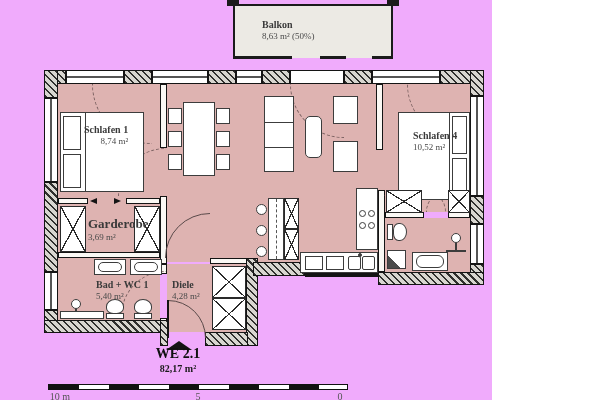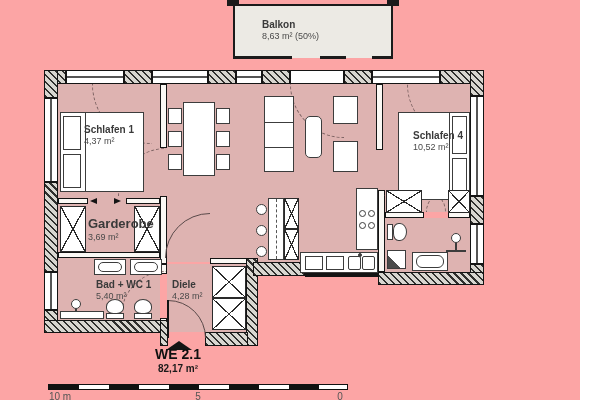--- a/index.html
+++ b/index.html
@@ -1,17 +1,17 @@
 <!DOCTYPE html>
 <html><head>
 <meta charset="utf-8">
 <style>
   html,body{margin:0;padding:0;background:#fff;}
-  #plan{position:relative;width:580px;height:400px;background:#fca5a5;overflow:hidden;
-        font-family:Liberation Sans, sans-serif;}
+  #plan{position:relative;width:492px;height:400px;background:#f0abfc;overflow:hidden;
+        font-family:Liberation Serif, serif;}
   .abs{position:absolute;box-sizing:border-box;}
   .pink{background:var(--pink,#deb3b1);}
   .hatch{background:repeating-linear-gradient(45deg,#30302e 0 1.6px,#d8d6d0 1.6px 5px);
          border:1px solid #141414;}
   .wallw{background:#faf8f4;border:1px solid #141414;}
   .winh{background:linear-gradient(to bottom,#fff 0 44%,#555 44% 56%,#fff 56% 100%);border:1px solid #141414;}
   .winv{background:linear-gradient(to right,#fff 0 44%,#555 44% 56%,#fff 56% 100%);border:1px solid #141414;}
   .gap{background:#fff;border:1px solid #141414;}
   .furn{background:#fff;border:1px solid #3c3c3c;}
   .circ{background:#fff;border:1px solid #3c3c3c;border-radius:50%;}
@@ -199,23 +199,23 @@
   <div class="abs furn" style="left:387px;top:224px;width:6px;height:16px;"></div>
   <div class="abs furn" style="left:393px;top:223px;width:14px;height:18px;border-radius:40% 50% 50% 40%;"></div>
   <div class="abs furn" style="left:387px;top:250px;width:19px;height:19px;background-image:linear-gradient(45deg,#4a4a4a 0 38%,transparent 38%);"></div>
   <div class="abs furn" style="left:412px;top:252px;width:36px;height:19px;">
     <div class="inner-basin" style="left:3px;right:3px;top:2px;bottom:2px;border-radius:6px;"></div>
   </div>
   <div class="abs circ" style="left:451px;top:233px;width:10px;height:10px;"></div>
   <div class="abs" style="left:455px;top:243px;width:2px;height:8px;background:#3c3c3c;"></div>
   <div class="abs" style="left:446px;top:250px;width:20px;height:2px;background:#3c3c3c;"></div>
 
-  <div class="roomlbl" style="left:84px;top:124px;">
+  <div class="roomlbl" style="left:84px;top:124px;text-align:right;">
     <div class="lbl">Schlafen 1</div>
-    <div class="area">4,37 m²</div>
+    <div class="area">8,74 m²</div>
   </div>
   <div class="roomlbl" style="left:413px;top:130px;">
     <div class="lbl">Schlafen 4</div>
     <div class="area">10,52 m²</div>
   </div>
   <div class="roomlbl" style="left:88px;top:216px;">
     <div class="lbl" style="font-size:13px;">Garderobe</div>
     <div class="area">3,69 m²</div>
   </div>
   <div class="roomlbl" style="left:96px;top:279px;">

